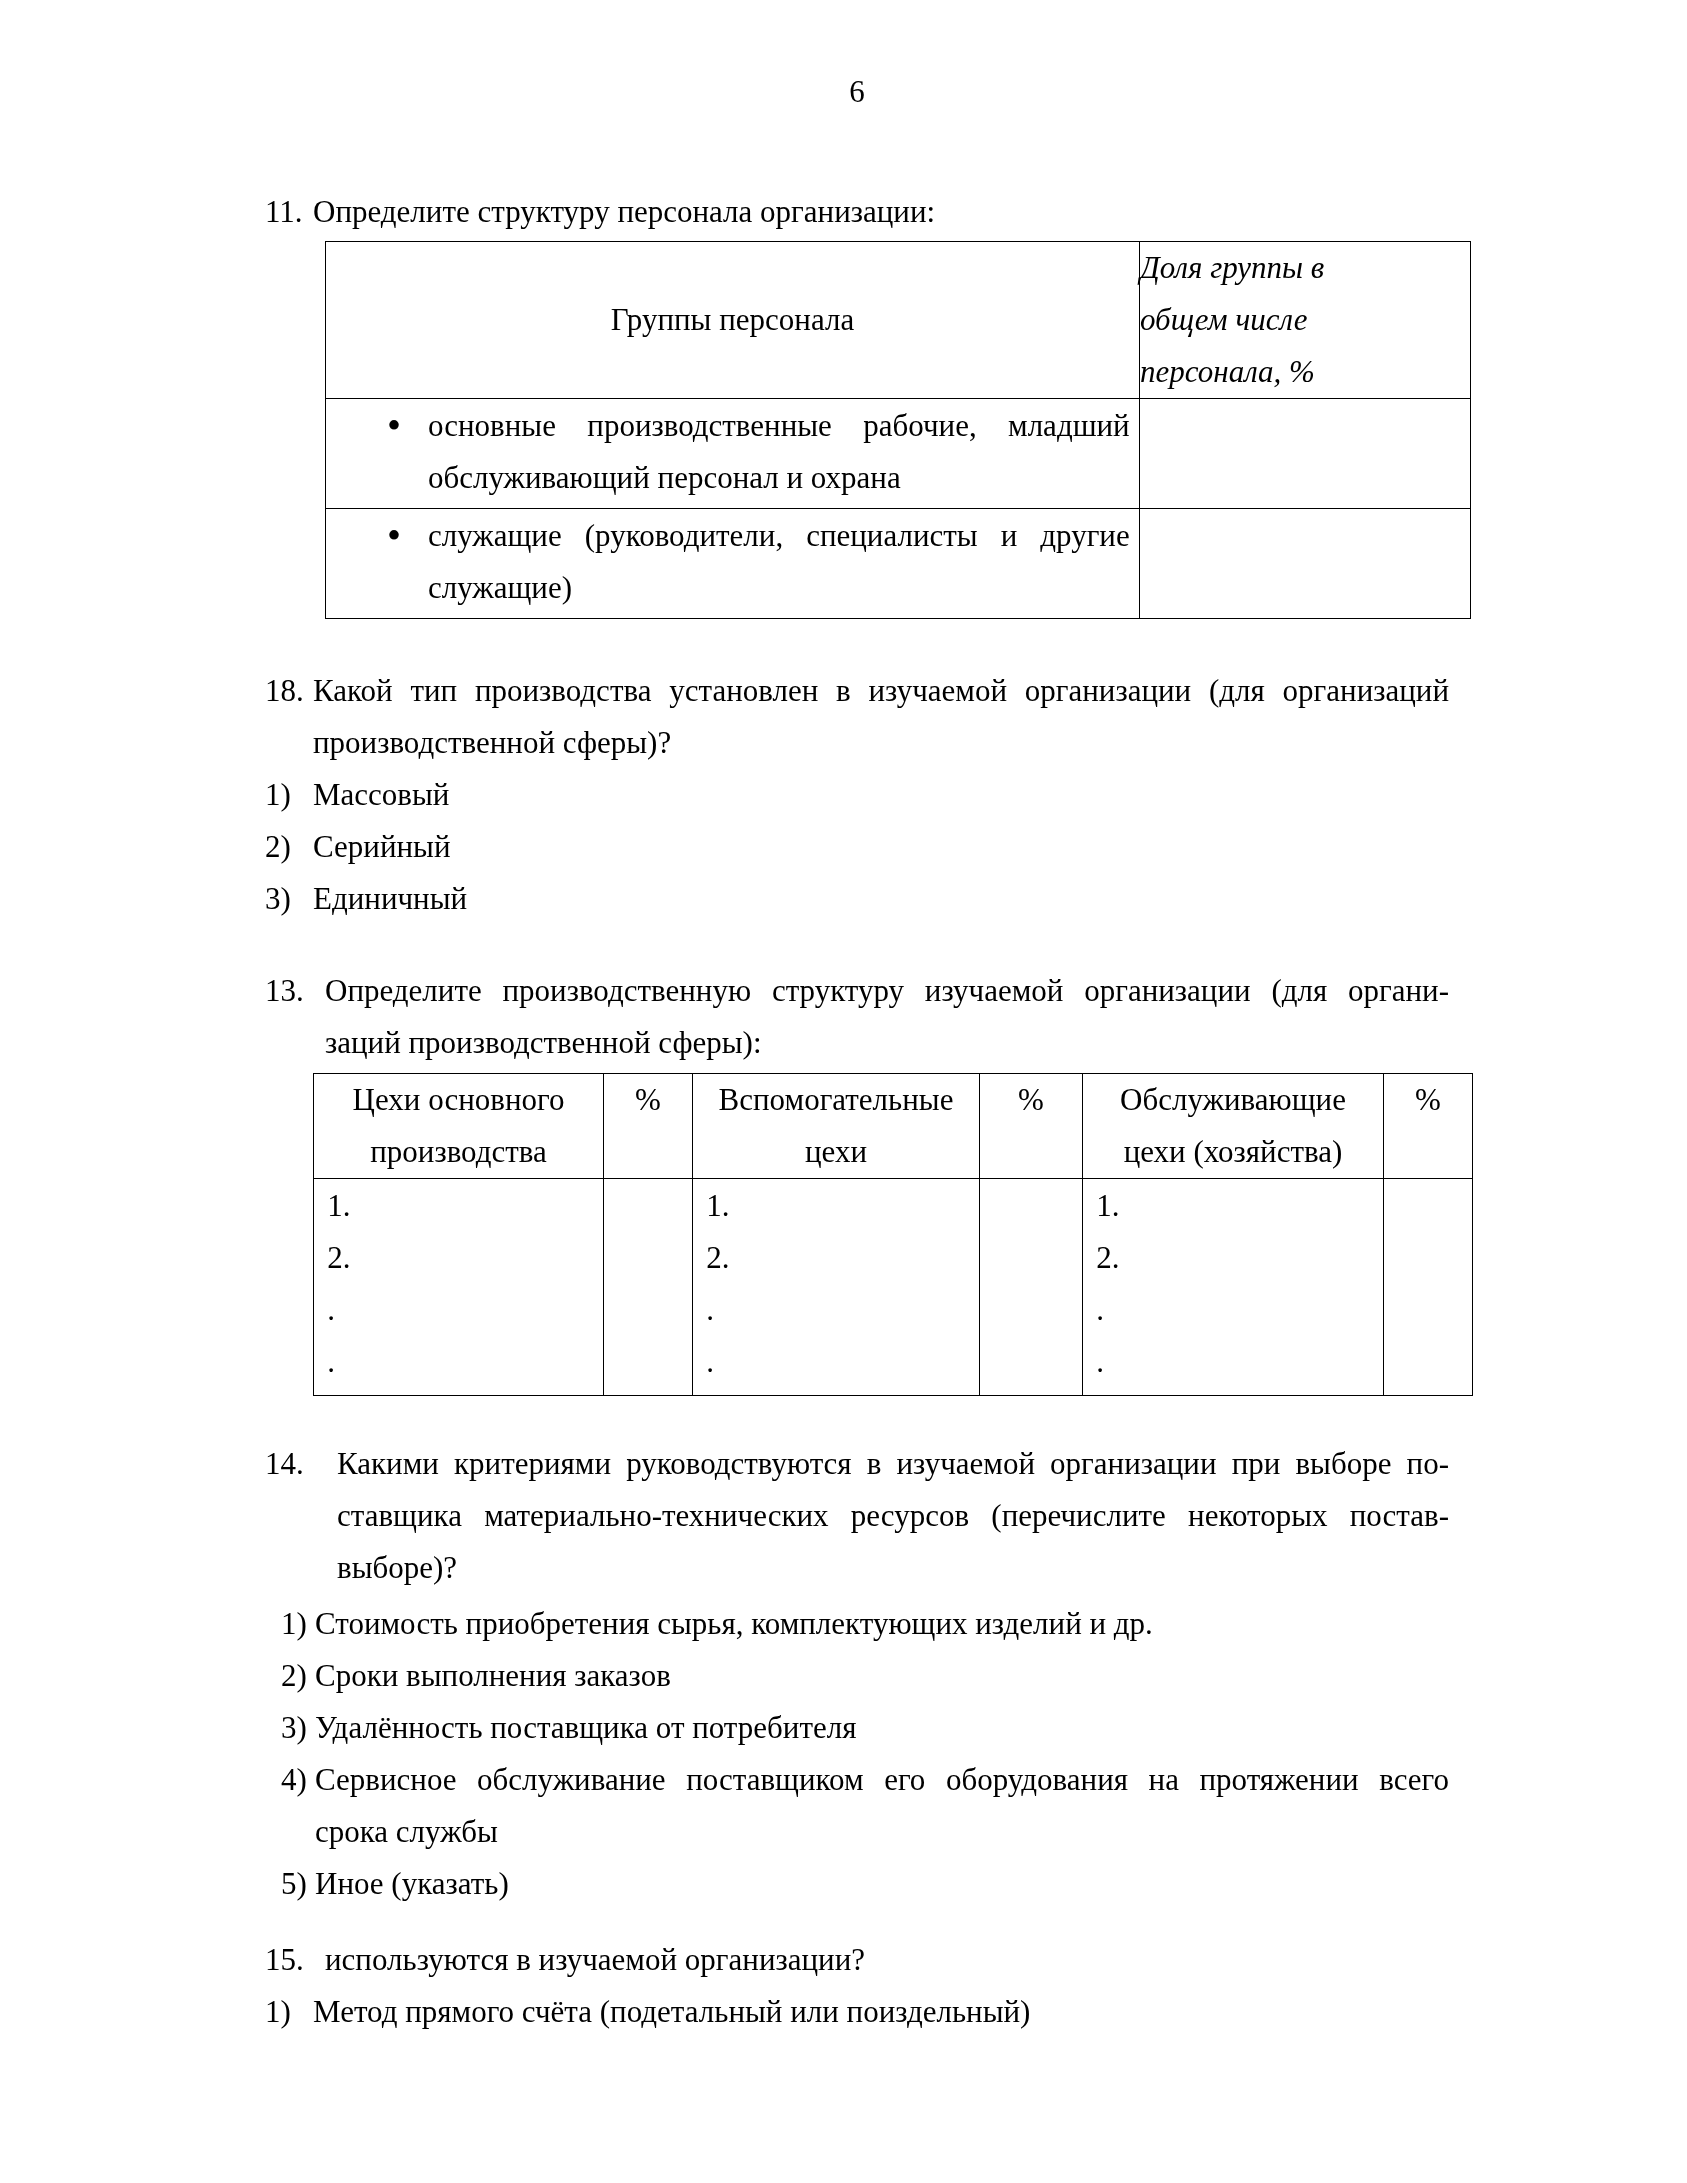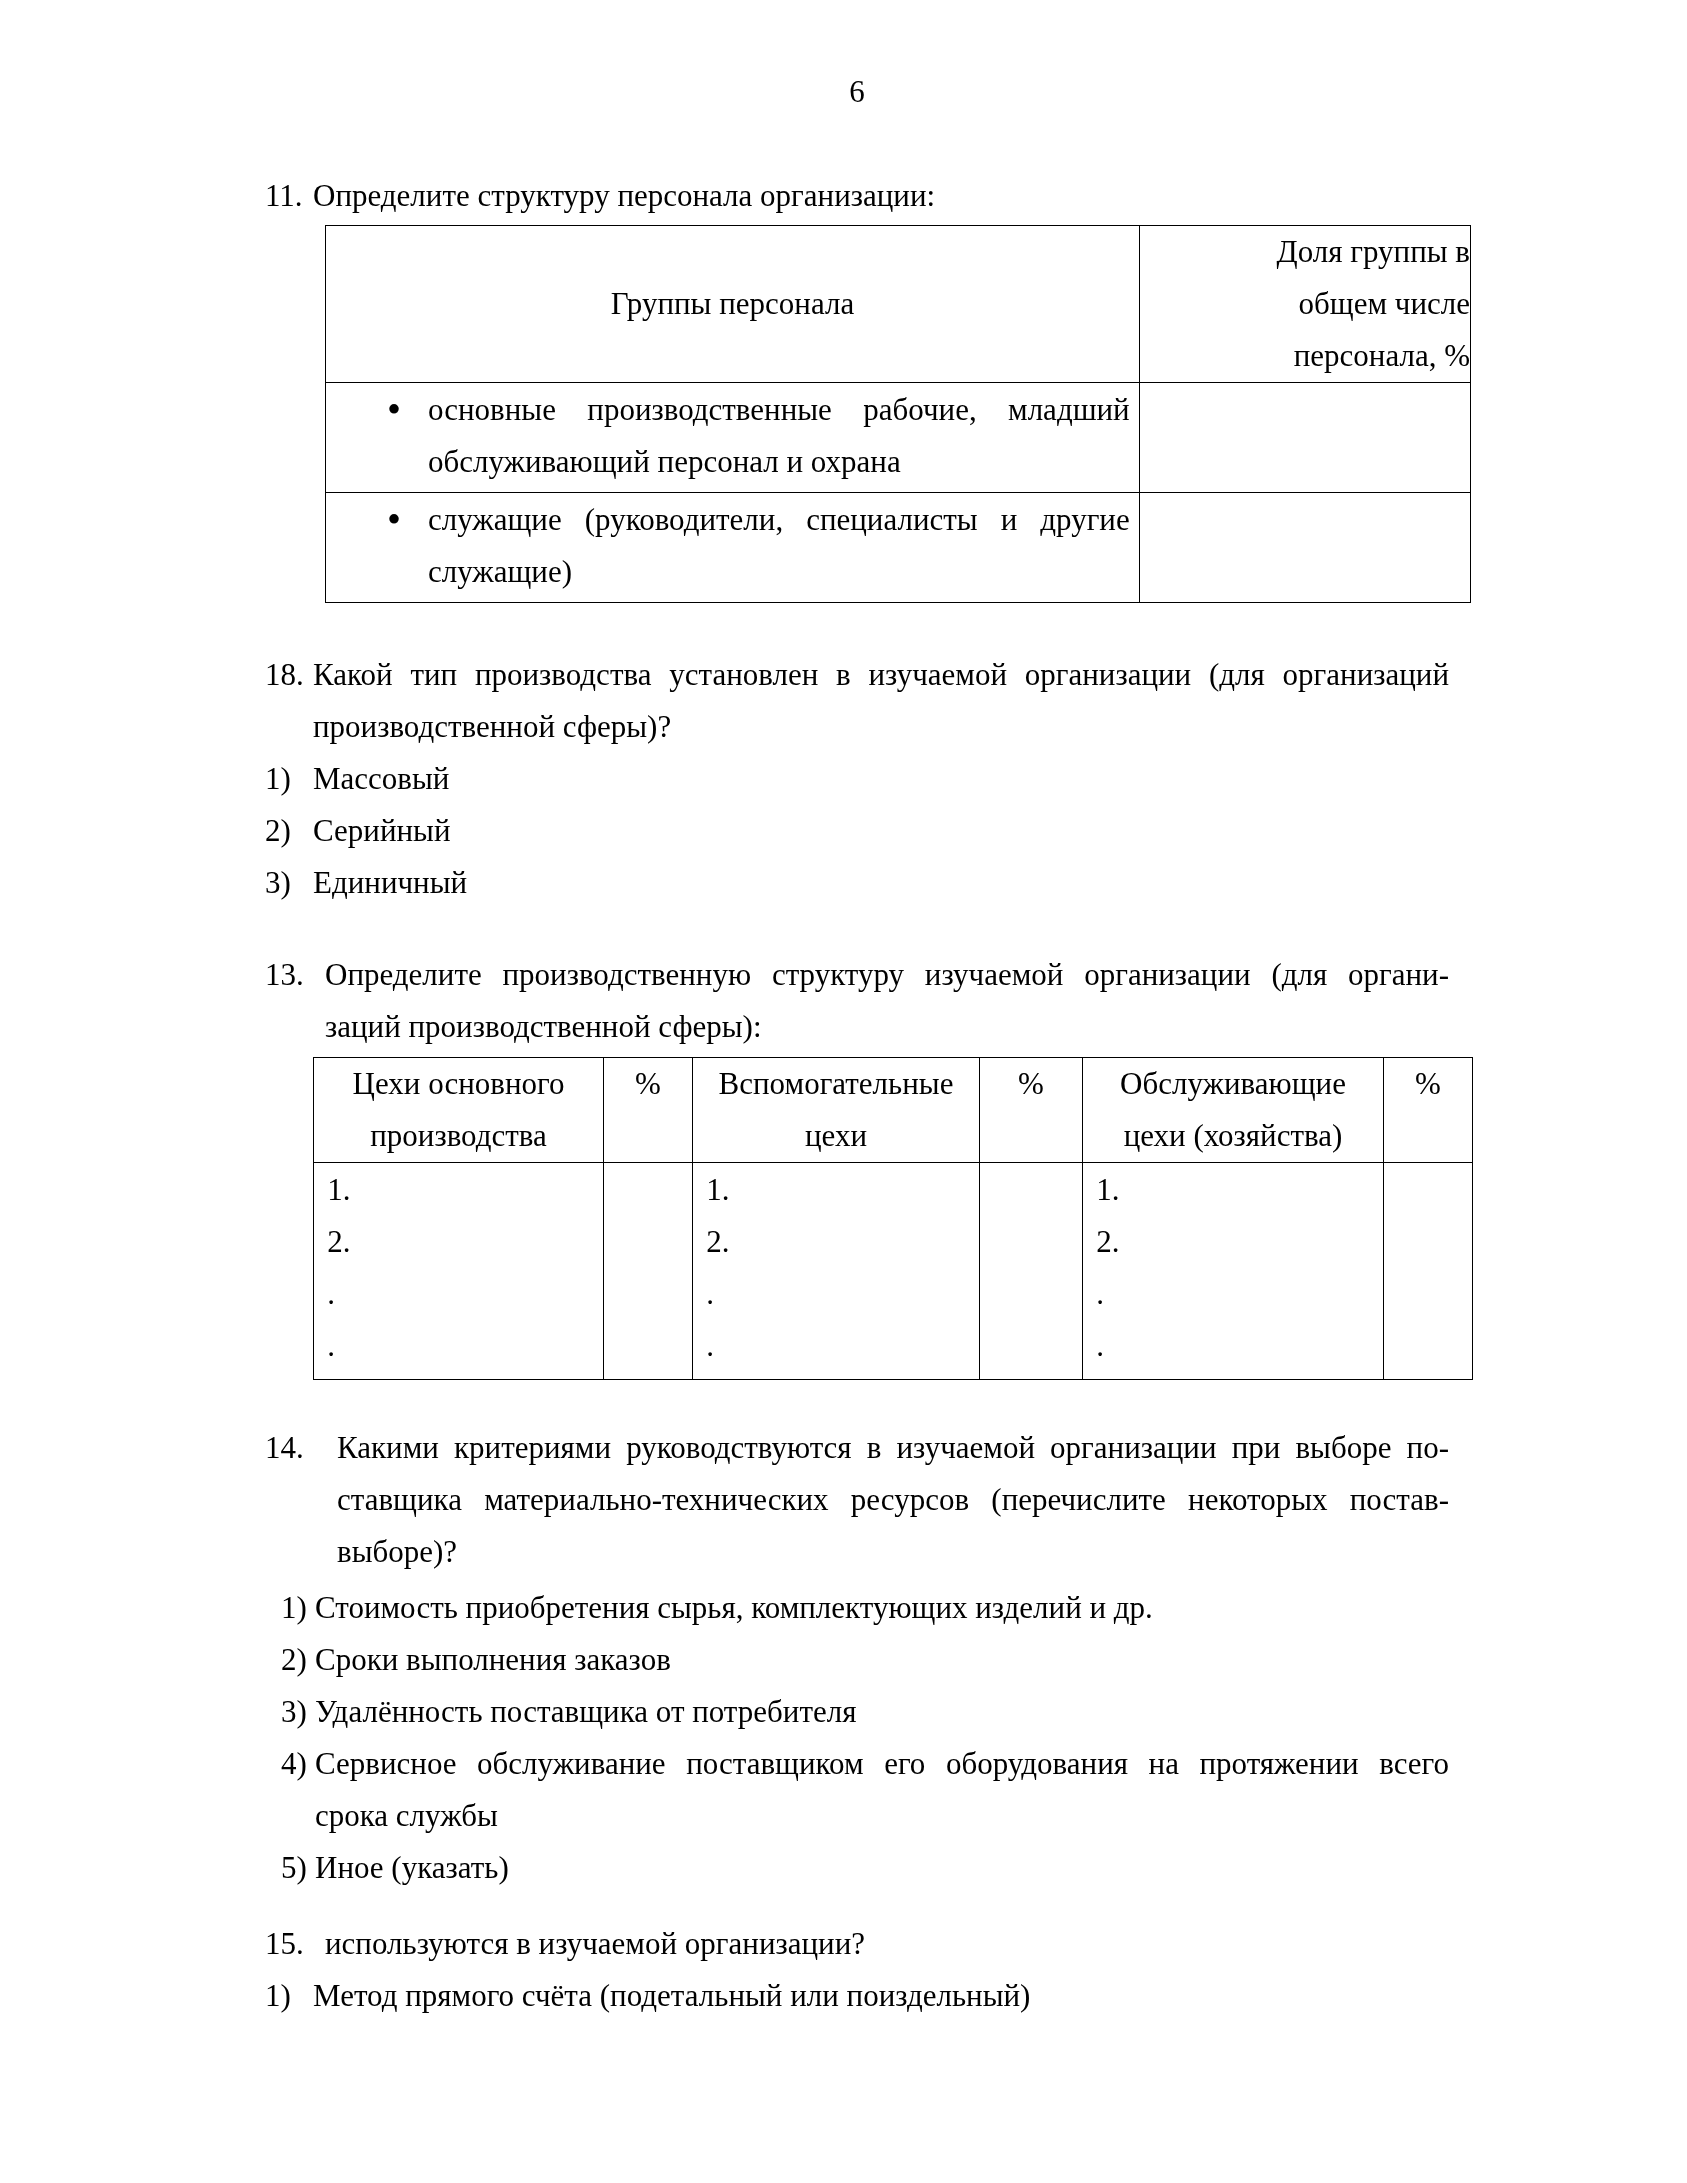--- a/index.html
+++ b/index.html
@@ -28,31 +28,31 @@
   .opt { display: flex; }
   .opt .opt-label { flex: 0 0 48px; }
   .opt14 { margin-left: 16px; }
   .opt14 .opt-label { flex: 0 0 34px; }
 
   table { border-collapse: collapse; table-layout: fixed; }
   th, td { border: 1.3px solid #000000; vertical-align: top; font-weight: normal; padding: 0; }
 
   .t1 { width: 1145px; margin-left: 60px; margin-top: 2.6px; }
   .t1 .t1-h1 { text-align: center; vertical-align: middle; }
-  .t1 .t1-h2 { text-align: right; }
+  .t1 .t1-h2 { text-align: left; font-style: italic; }
   .t1 td.rowcell { padding: 1.3px 9.3px 4px 61px; }
   .brow { display: flex; }
   .bullet { flex: 0 0 41px; font-size: 40px; line-height: 52px; }
   .btext { flex: 1 1 auto; }
 
   .t2 { width: 1159px; margin-left: 48px; margin-top: 4px; }
   .t2 th { text-align: center; }
   .t2 td.bodycell { padding: 1.3px 5.3px 6.6px 13.2px; }
 
-  #q11 { margin-top: 52px; }
+  #q11 { margin-top: 68px; }
   #q12 { margin-top: 46px; }
   #q13 { margin-top: 40px; }
   #q14 { margin-top: 42px; gap: 24px; }
   #q14-options { margin-top: 4px; }
   #q15 { margin-top: 24px; }
 </style>
 </head>
 <body>
 
 <div class="page">

